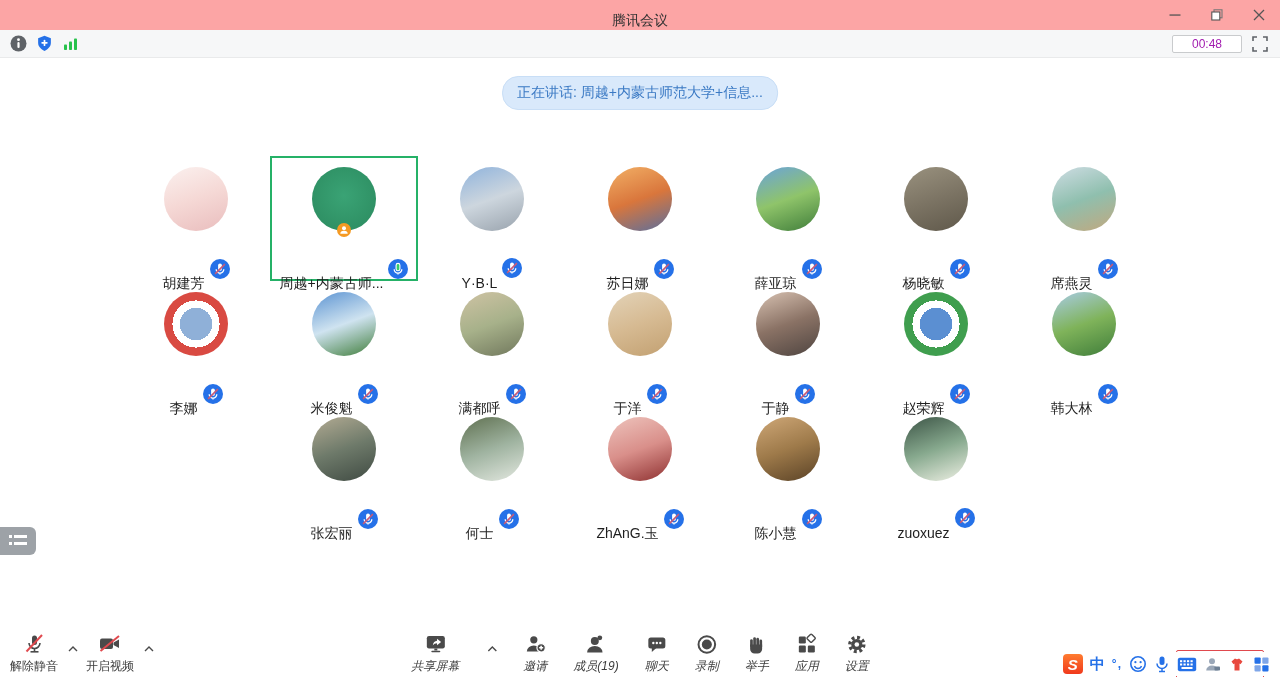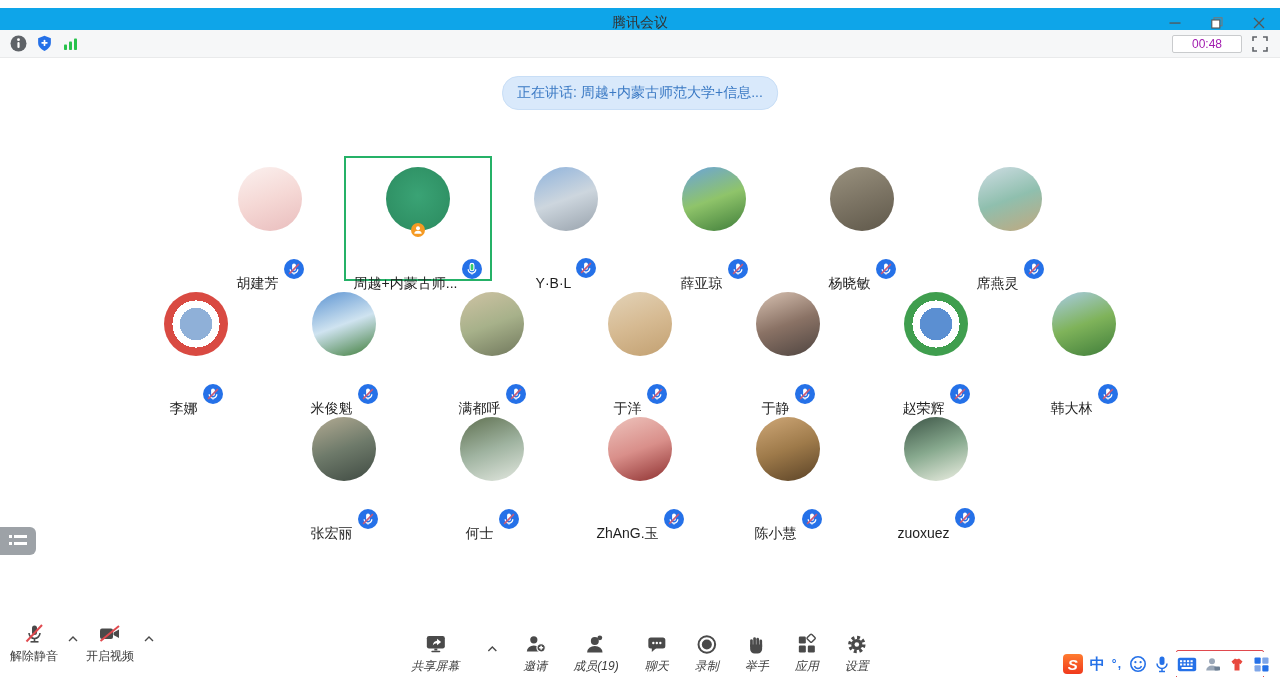--- a/index.html
+++ b/index.html
@@ -1,21 +1,21 @@
 <!DOCTYPE html>
 <html><head>
 <meta charset="utf-8">
 <style>
   * { margin:0; padding:0; box-sizing:border-box; }
   html,body { width:1280px; height:677px; }
   body { font-family:"Liberation Sans","DejaVu Sans",sans-serif; background:#fff; overflow:hidden; }
   #app { position:relative; width:1280px; height:677px; background:#fff; }
 
   
-  .titlebar { position:absolute; top:0; left:0; right:0; height:30px; background:#0ea5e9; display:flex; align-items:center; justify-content:center;margin-top:8px; }
+  .titlebar { position:absolute; top:0; left:0; right:0; height:30px; background:#fca5a5; display:flex; align-items:flex-end; justify-content:center; }
   .titlebar .title { font-size:14px; color:#333; }
   .win-controls { position:absolute; right:0; top:0; height:30px; display:flex; }
   .win-btn { width:42px; height:30px; display:flex; align-items:center; justify-content:center; color:#555; cursor:default; }
 
   
   .statusbar { position:absolute; top:30px; left:0; right:0; height:28px; background:#f6f7f8; border-bottom:1px solid #e9eaeb; display:flex; align-items:center; }
   .sb-left { display:flex; align-items:center; gap:9px; margin-left:10px; }
   .sb-right { margin-left:auto; display:flex; align-items:center; gap:10px; margin-right:12px; }
   .timer-box { border:1px solid #c9cbcd; background:#fff; font-size:12px; color:#a21caf; padding:1px 19px; border-radius:2px; }
 
@@ -36,21 +36,21 @@
 
   
   .layout-switch { position:absolute; left:0; top:527px; width:36px; height:28px; background:rgba(140,146,152,.85); border-radius:0 6px 6px 0; display:flex; align-items:center; justify-content:center; }
 
   
   .toolbar { position:absolute; left:0; right:0; bottom:0; height:48px; background:#fff; }
   .tb-btn { display:flex; flex-direction:column; align-items:center; justify-content:flex-start; gap:2px; cursor:default; }
   .tb-icon { height:24px; display:flex; align-items:flex-end; justify-content:center; }
   .tb-label { font-size:12px; color:#3d3d3d; white-space:nowrap; }
   .tb-chevron { align-self:center; margin:0 0 14px 2px; }
-  .tb-left { position:absolute; left:10px; bottom:12px; display:flex; align-items:flex-end; gap:8px; }
+  .tb-left { position:absolute; left:10px; bottom:2px; display:flex; align-items:flex-end; gap:8px; }
   .tb-center { position:absolute; left:50%; transform:translateX(-50%); bottom:2px; display:flex; align-items:flex-end; gap:26px;font-style:italic; }
   .leave-btn { position:absolute; right:16px; top:21px; background:#fff; border:1px solid #e0494e; color:#e0494e; font-size:13px; padding:6px 17px; border-radius:2px; }
 
   
   .ime-bar { position:absolute; right:6px; bottom:1px; display:flex; align-items:center; gap:7px; z-index:5; background:#fff; padding:2px 4px; }
   .ime-s { width:20px; height:20px; border-radius:4px; background:linear-gradient(180deg,#ff7c30,#f0391c); color:#fff; font-weight:bold; font-style:italic; font-size:15px; display:flex; align-items:center; justify-content:center; }
   .ime-lang { color:#2571e8; font-weight:bold; font-size:15px; }
   .ime-punct { color:#2571e8; font-weight:bold; font-size:12px; letter-spacing:1px; }
 </style>
 </head>
@@ -144,20 +144,35 @@
 
   </svg></span>
           </div>
         </div>
         <div class="tile">
           <div class="avatar-wrap">
             <div class="avatar" style="background: linear-gradient(160deg, rgb(143, 179, 220), rgb(205, 214, 222), rgb(152, 162, 172));"></div>
           </div>
           <div class="name-row">
             <span class="pname">Y·B·L</span>
+            <span class="mic-ind"><svg width="20" height="20" viewBox="0 0 20 20">
+    <circle cx="10" cy="10" r="10" fill="#2571e8"></circle>
+    <rect x="8.1" y="4.4" width="3.8" height="7.4" rx="1.9" fill="#fff" stroke="#fff" stroke-width="0"></rect>
+    <path d="M6.2 10.3 a3.8 3.8 0 0 0 7.6 0" fill="none" stroke="#fff" stroke-width="1.3"></path>
+    <line x1="10" y1="14.2" x2="10" y2="15.6" stroke="#fff" stroke-width="1.3"></line>
+    <line x1="5.1" y1="14.9" x2="14.9" y2="5.1" stroke="#c65a78" stroke-width="1.6"></line>
+  </svg></span>
+          </div>
+        </div>
+        <div class="tile">
+          <div class="avatar-wrap">
+            <div class="avatar" style="background: linear-gradient(160deg, rgb(242, 176, 102), rgb(217, 118, 60), rgb(90, 111, 158));"></div>
+          </div>
+          <div class="name-row">
+            <span class="pname">苏日娜</span>
             <span class="mic-ind"><svg width="20" height="20" viewBox="0 0 20 20">
     <circle cx="10" cy="10" r="10" fill="#2571e8"></circle>
     <rect x="8.1" y="4.4" width="3.8" height="7.4" rx="1.9" fill="#fff" stroke="#fff" stroke-width="0"></rect>
     <path d="M6.2 10.3 a3.8 3.8 0 0 0 7.6 0" fill="none" stroke="#fff" stroke-width="1.3"></path>
     <line x1="10" y1="14.2" x2="10" y2="15.6" stroke="#fff" stroke-width="1.3"></line>
     <line x1="5.1" y1="14.9" x2="14.9" y2="5.1" stroke="#c65a78" stroke-width="1.6"></line>
   </svg></span>
           </div>
         </div>
         <div class="tile">

